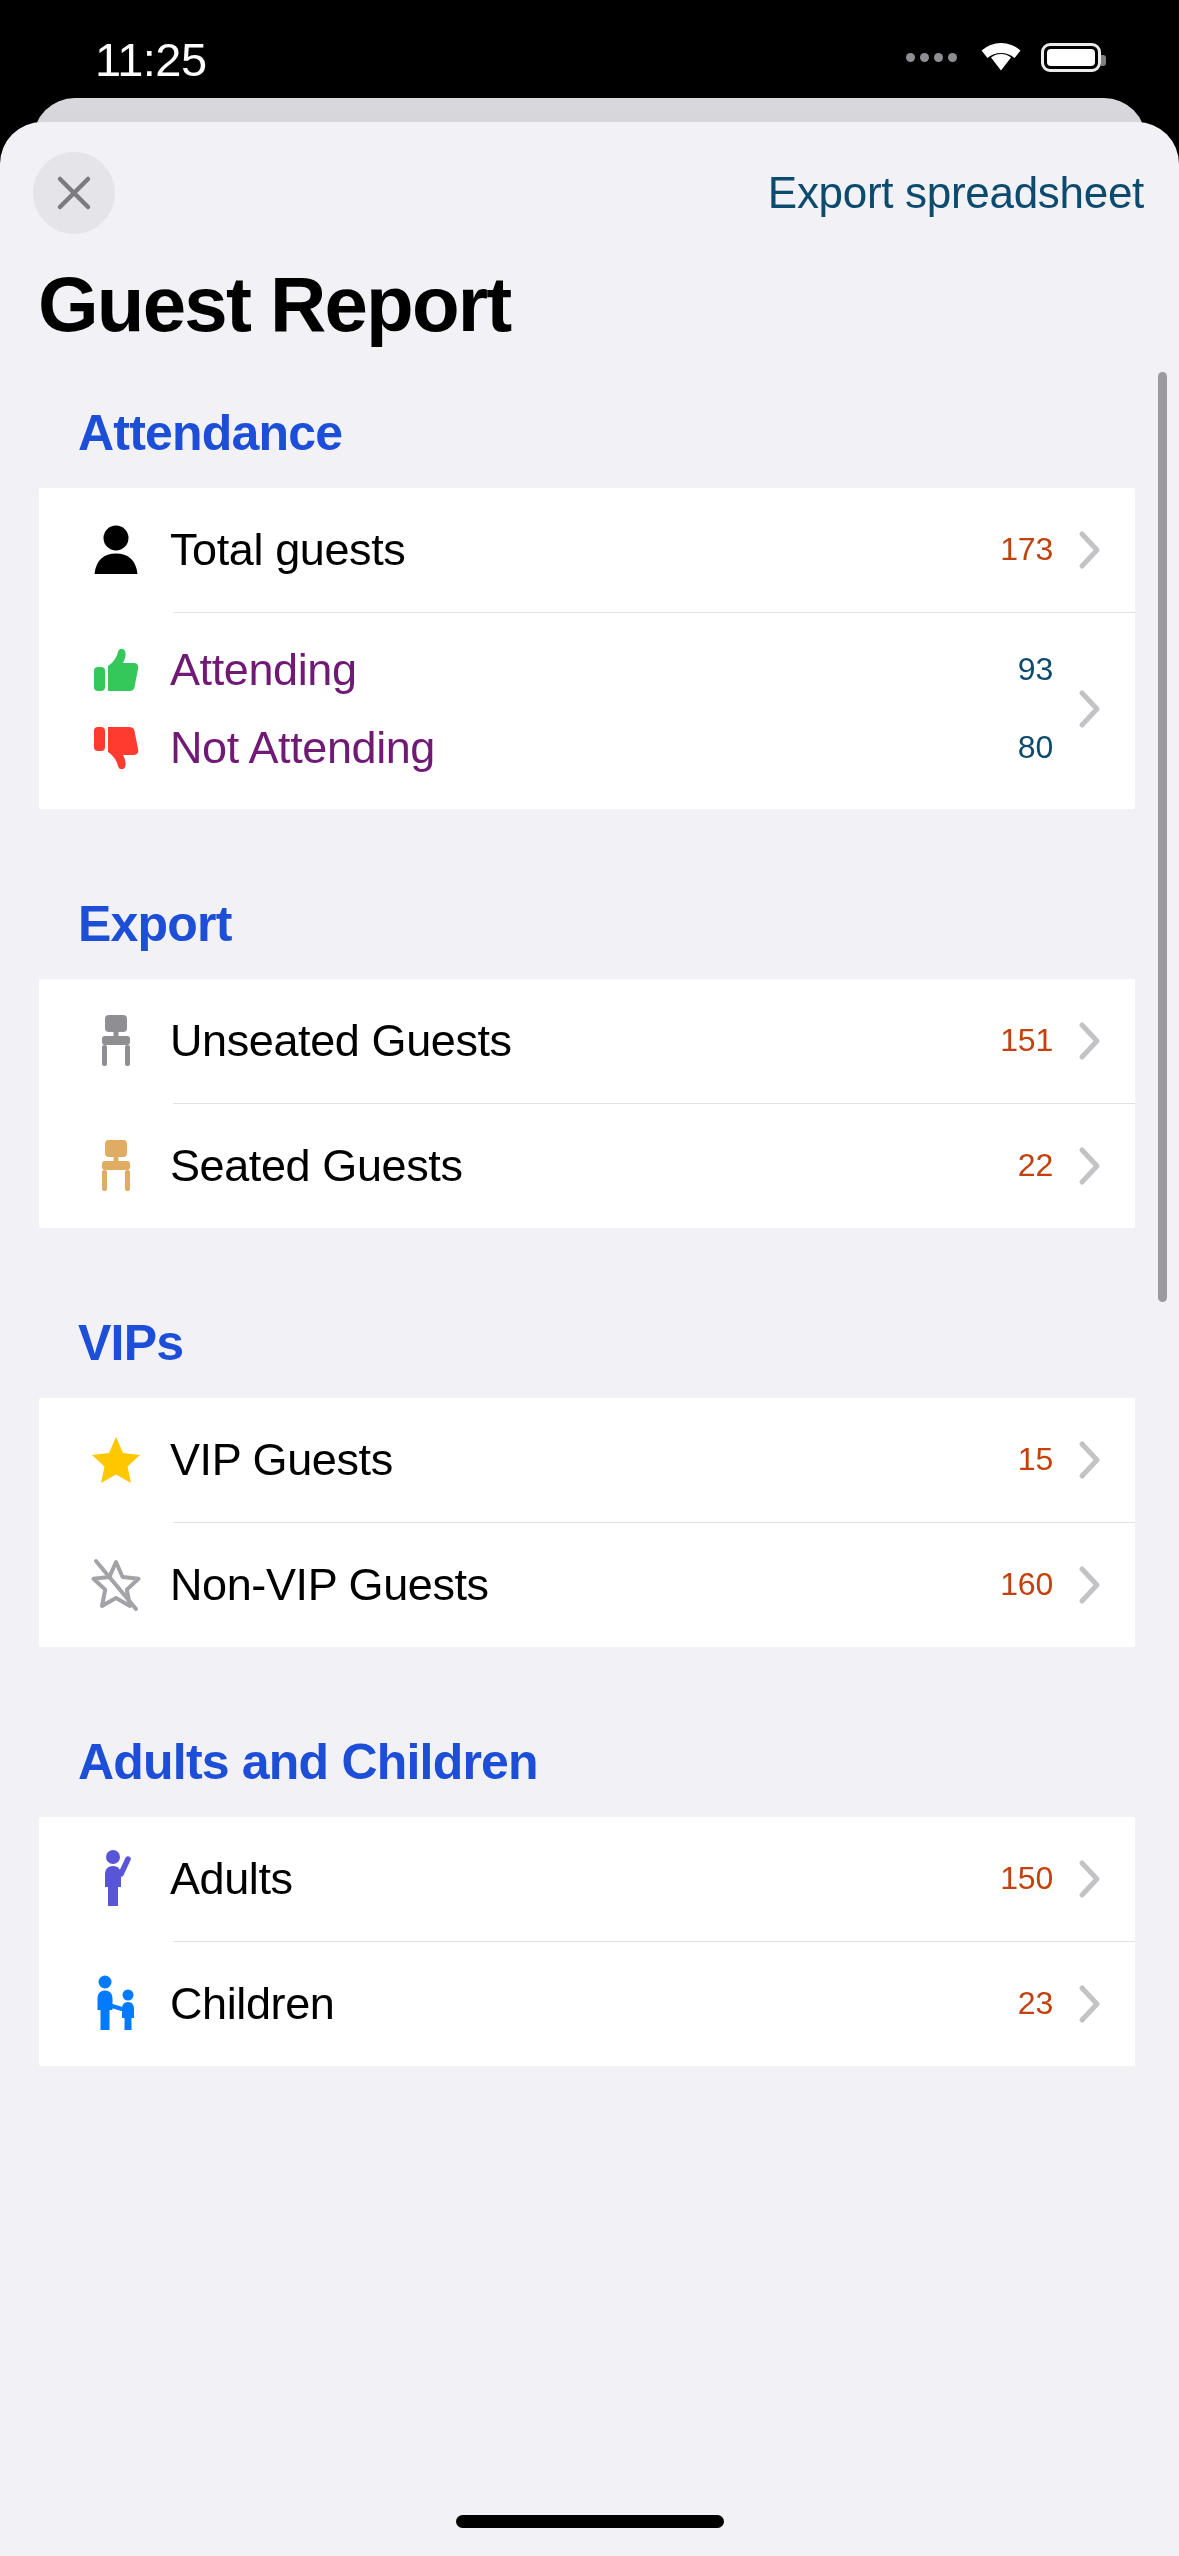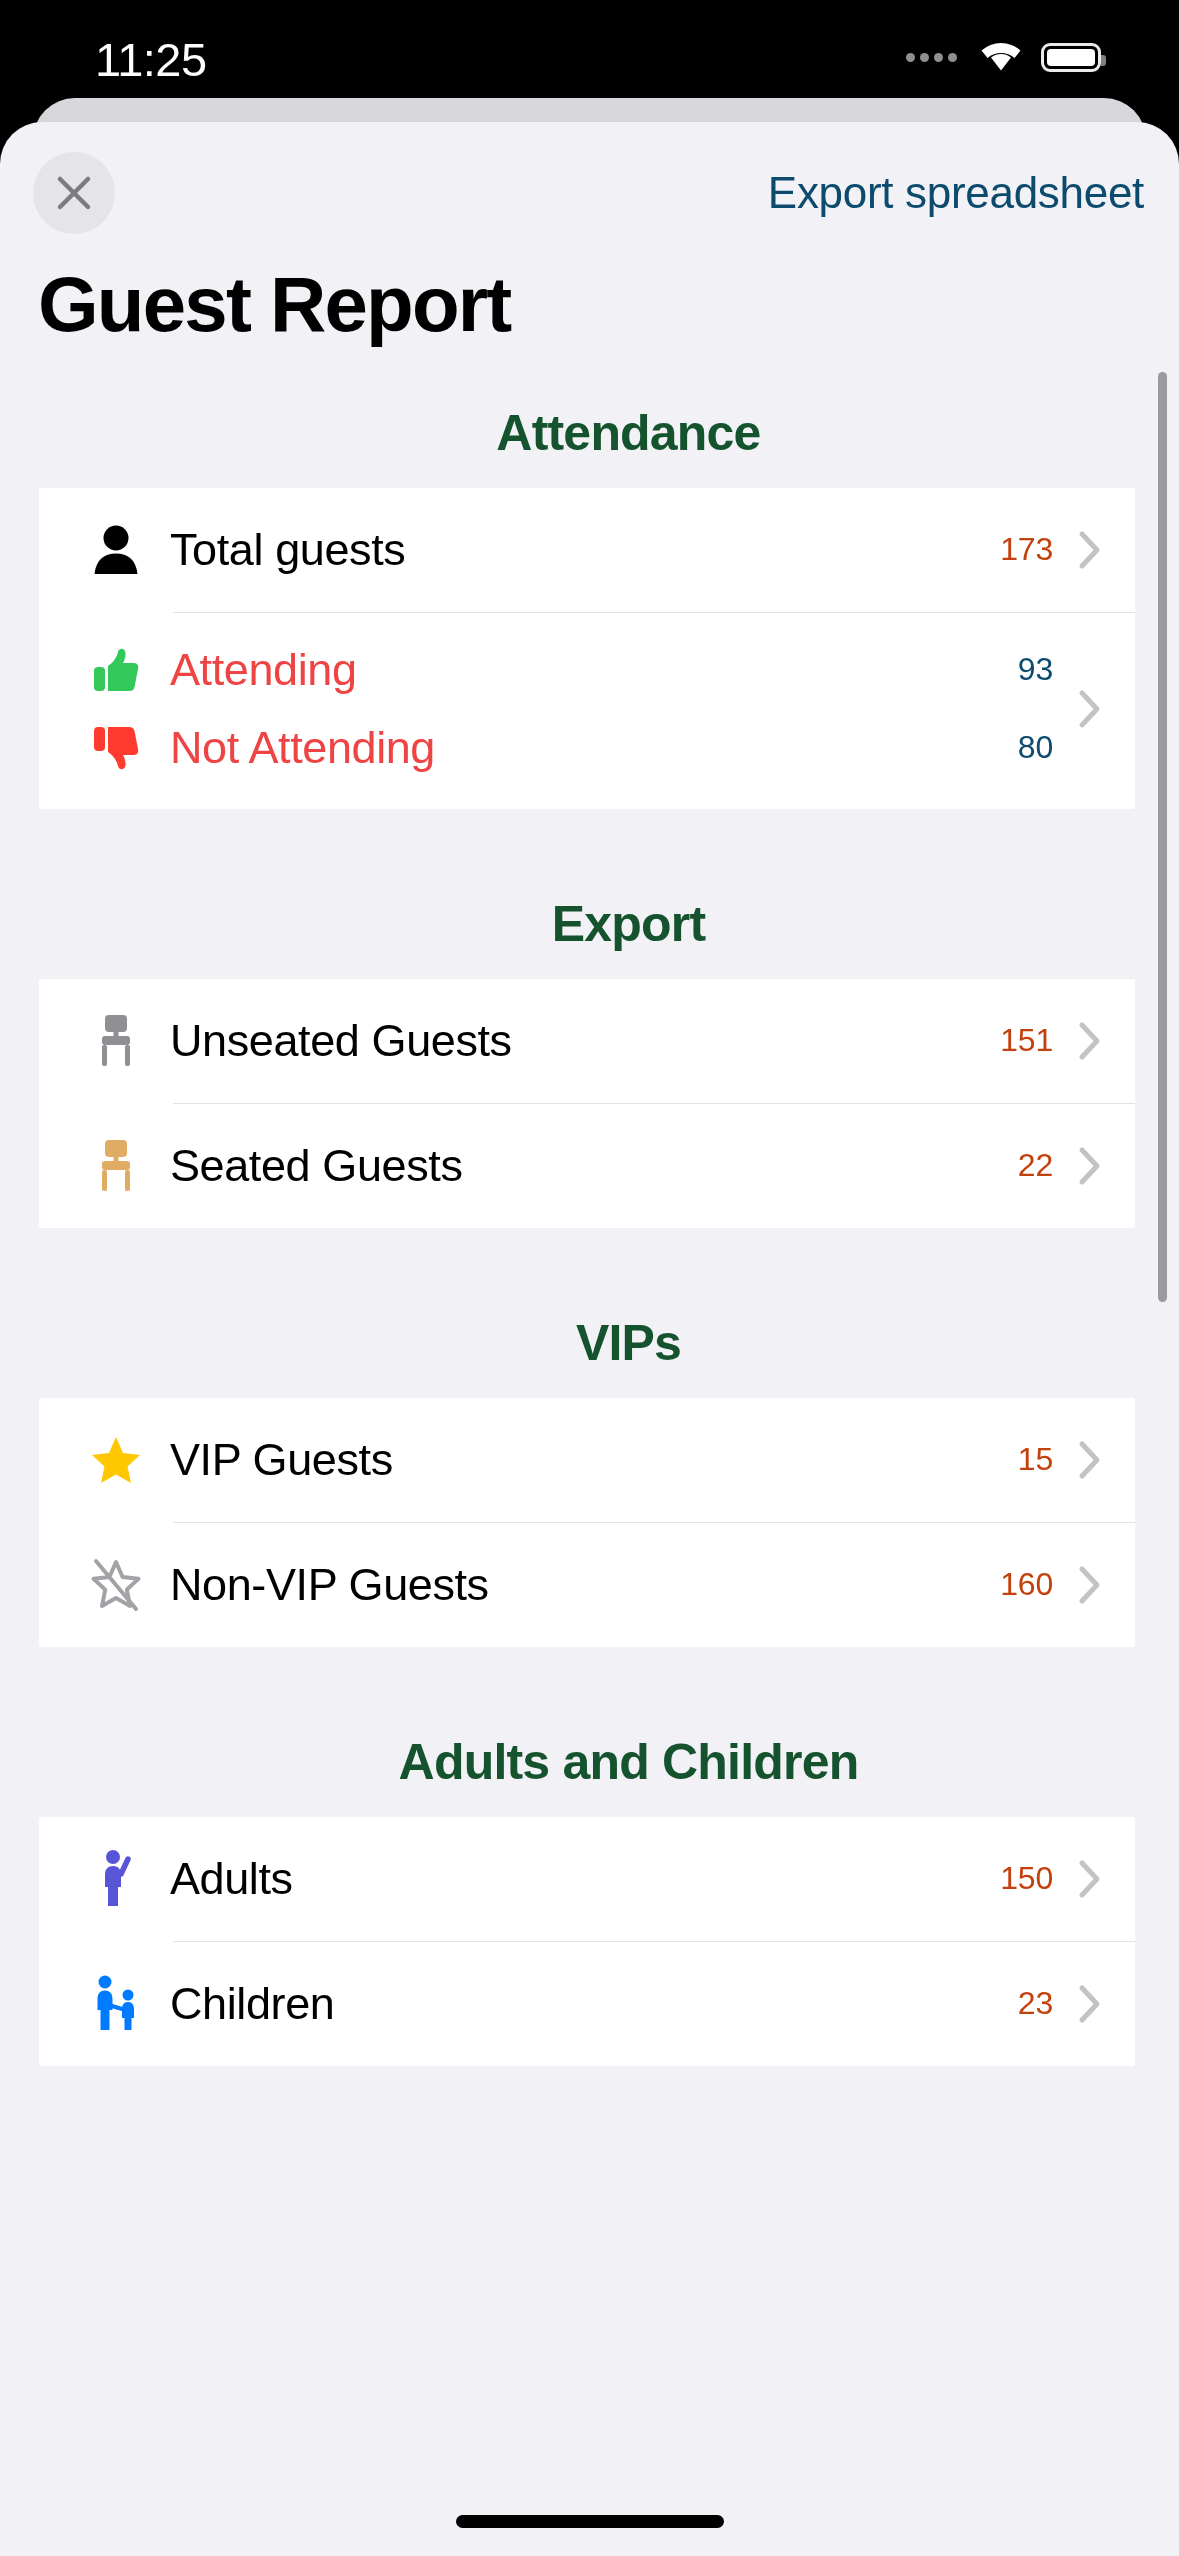--- a/index.html
+++ b/index.html
@@ -80,21 +80,21 @@
   .page-title {
     margin: 0 0 0 38px;
     font-size: 78px; font-weight: 700; letter-spacing: -1.8px;
     color: #000; line-height: 1.05;
     padding-top: 8px;
   }
 
   .section { margin-top: 58px; }
   .section-title {
     margin: 4px 0 26px 78px;
-    font-size: 50px; font-weight: 700; letter-spacing: -0.8px; color: #14532d; text-align: center;
+    font-size: 50px; font-weight: 700; letter-spacing: -0.8px; color: #1d4ed8;
   }
   .card {
     margin: 0 44px 0 39px;
     background: #fff;
     border-radius: 2px;
   }
   .row {
     display: flex; align-items: center;
     height: 124px;
     padding: 0 30px 0 45px;
@@ -120,21 +120,21 @@
   }
 
   
   .row-dual {
     display: flex; align-items: center;
     padding: 18px 30px 22px 45px; cursor: pointer;
   }
   .row-dual .lines { flex: 1; }
   .dual-line { display: flex; align-items: center; height: 78px; }
   .dual-line .icon { width: 64px; min-width: 64px; height: 58px; display:flex; align-items:center; justify-content:center; }
-  .dual-line .label { flex: 1; font-size: 45px; color: #ef4444; letter-spacing: -0.4px; margin-left: 22px; white-space: nowrap; }
+  .dual-line .label { flex: 1; font-size: 45px; color: #701a75; letter-spacing: -0.4px; margin-left: 22px; white-space: nowrap; }
   .dual-line .value { font-size: 32px; color: #0c4a6e; letter-spacing: -0.2px; margin-right: 22px; white-space: nowrap; }
   .row-dual .chev-dual { width: 30px; min-width: 30px; display:flex; align-items:center; justify-content:center; }
 
   
   .scrollbar {
     position: absolute; right: 12px; top: 250px;
     width: 9px; height: 930px; border-radius: 5px;
     background: #9a9a9f;
     z-index: 30;
   }

